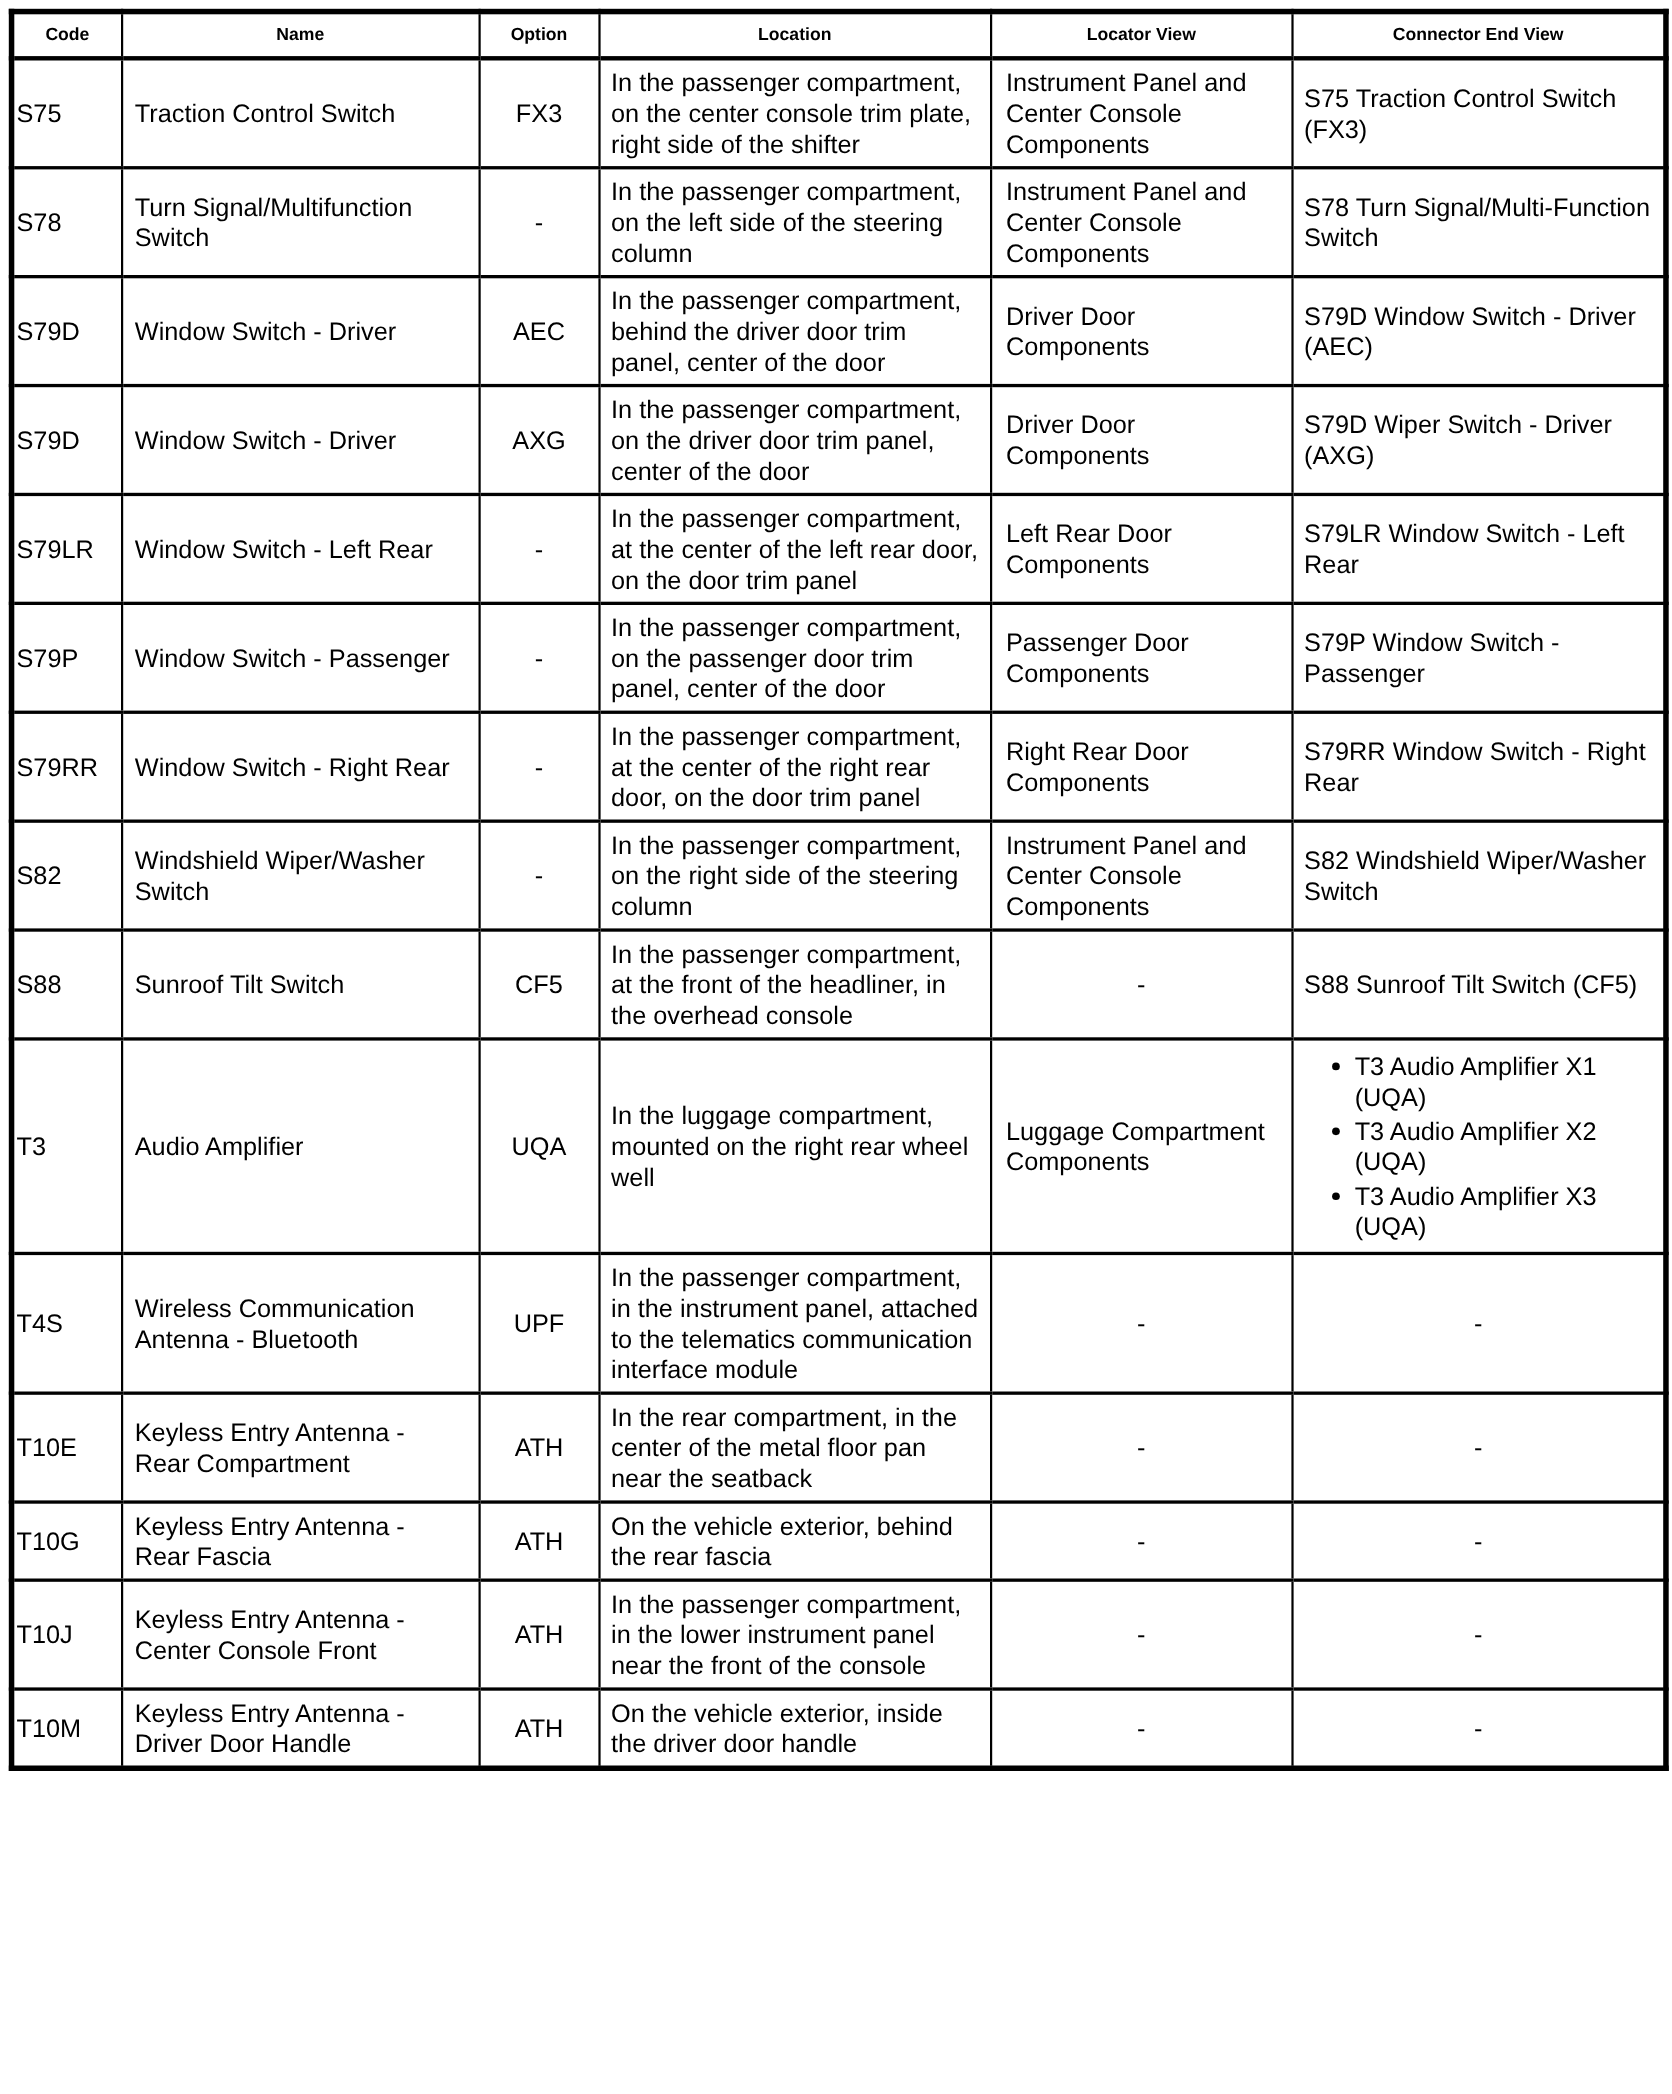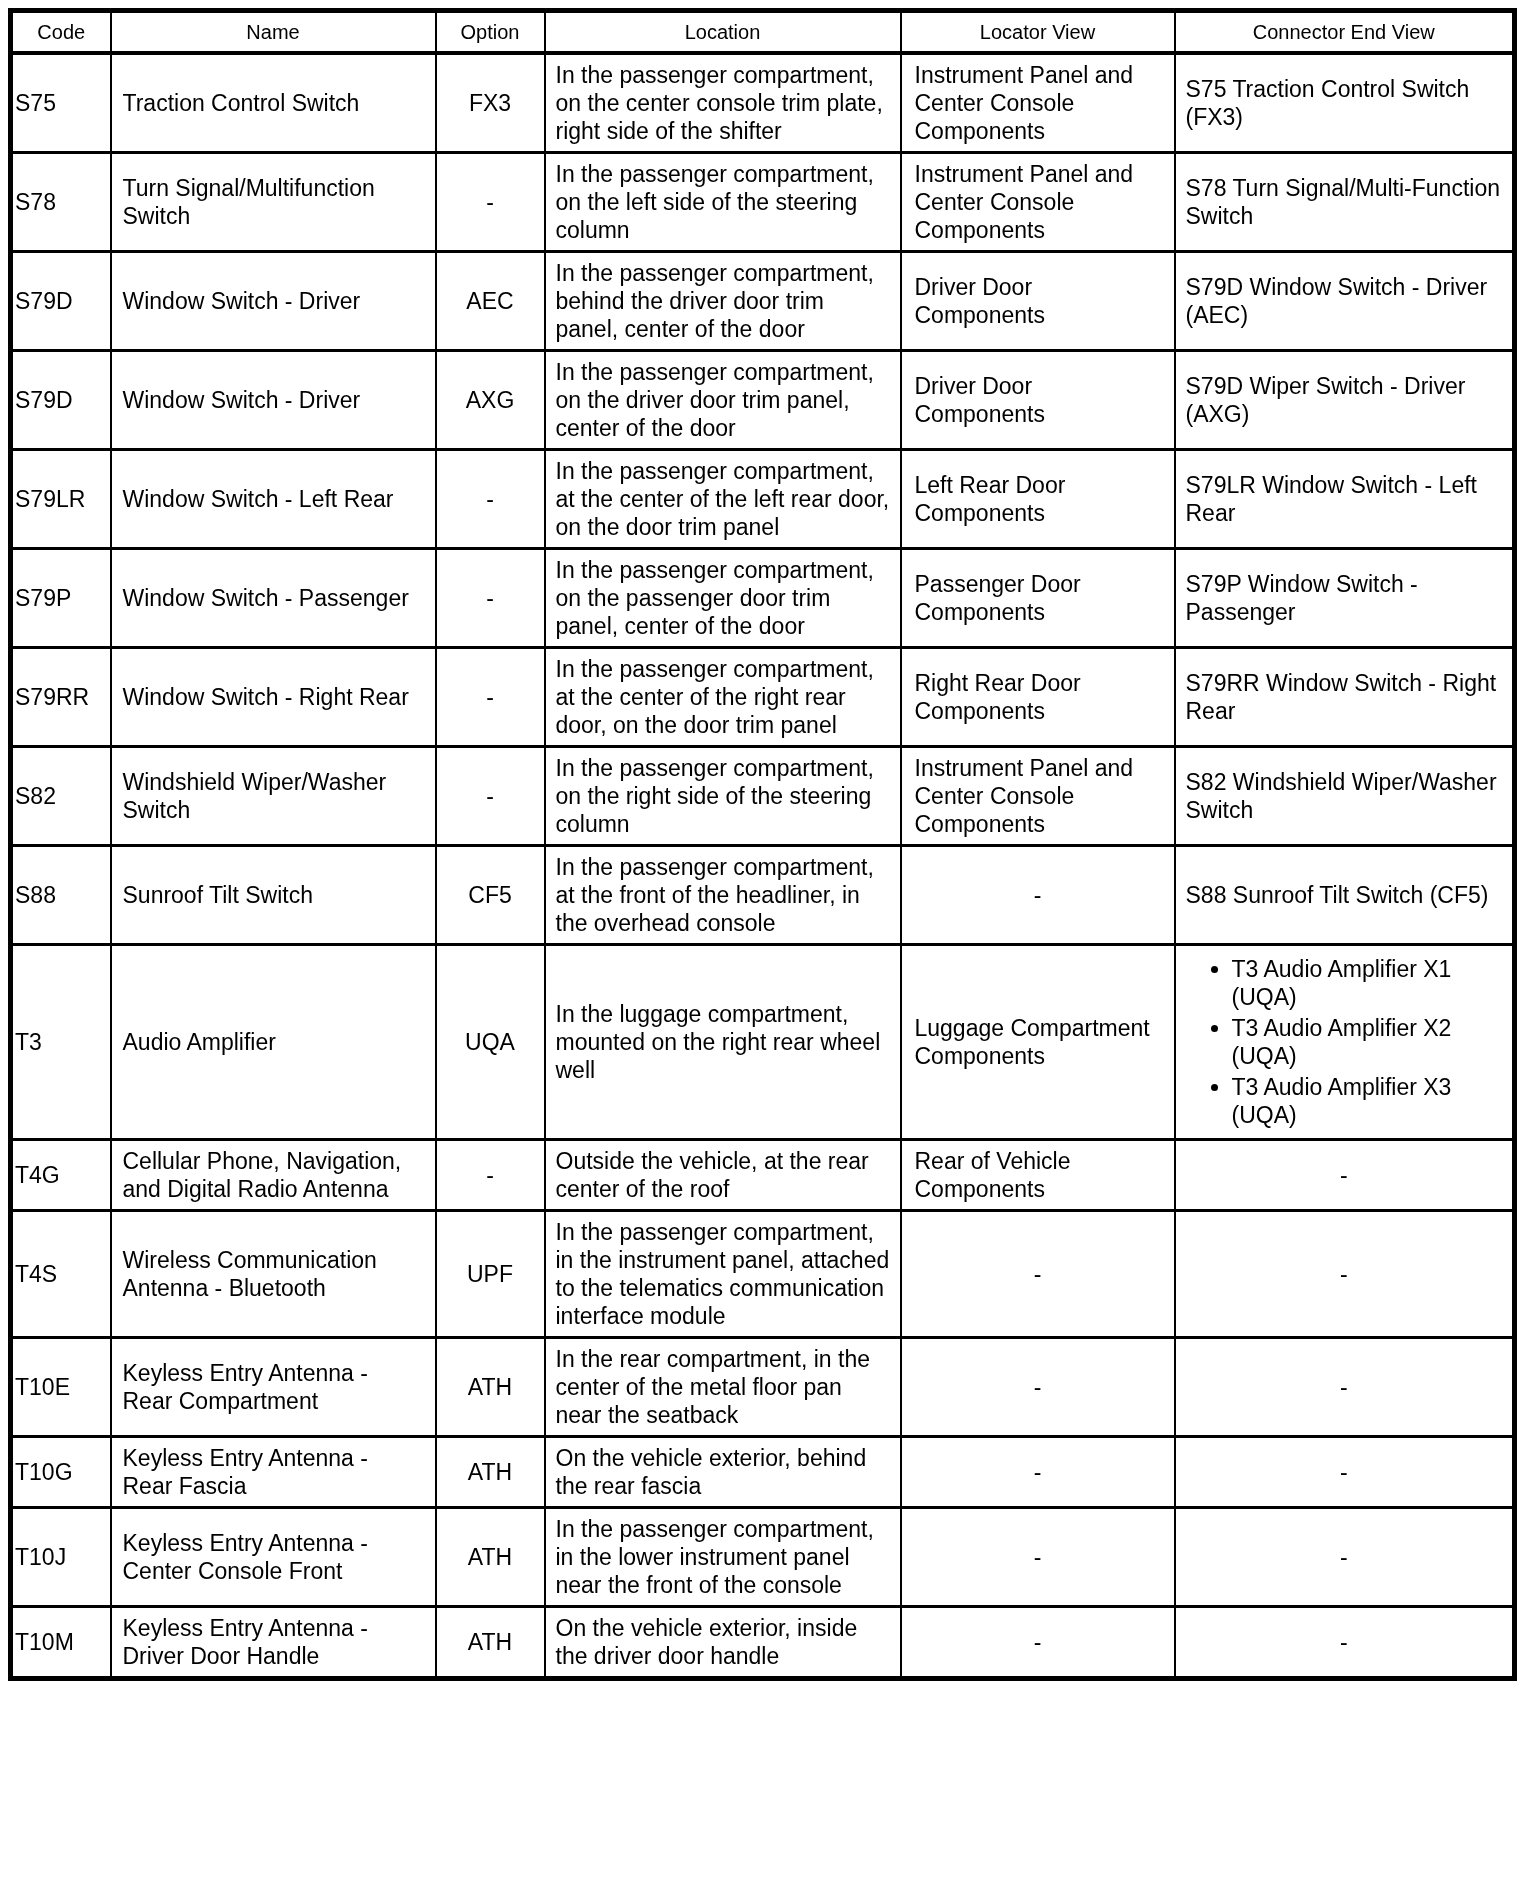--- a/index.html
+++ b/index.html
@@ -20,22 +20,22 @@
   col.c-code { width: 100px; }
   col.c-name { width: 325px; }
   col.c-option { width: 109px; }
   col.c-location { width: 356px; }
   col.c-locview { width: 274px; }
   col.c-connview { width: 340px; }
 
   th {
     border: 2px solid #000;
     border-bottom: 4px solid #000;
-    font-size: 20px;
-    font-weight: normal;
+    font-size: 16px;
+    font-weight: bold;
     text-align: center;
     padding: 5px 4px;
     line-height: 28px;
   }
   td {
     border: 2px solid #000;
     border-top: 3px solid #000;
     font-size: 23px;
     line-height: 28px;
     vertical-align: middle;
@@ -171,28 +171,20 @@
       <td class="locv">Luggage Compartment Components</td>
       <td class="cev">
         <ul class="bullets">
           <li>T3 Audio Amplifier X1 (UQA)</li>
           <li>T3 Audio Amplifier X2 (UQA)</li>
           <li>T3 Audio Amplifier X3 (UQA)</li>
         </ul>
       </td>
     </tr>
 
-    <tr>
-      <td class="code">T4G</td>
-      <td class="name">Cellular Phone, Navigation, and Digital Radio Antenna</td>
-      <td class="option dash">-</td>
-      <td class="loc">Outside the vehicle, at the rear center of the roof</td>
-      <td class="locv">Rear of Vehicle Components</td>
-      <td class="cev dash">-</td>
-    </tr>
 
     <tr>
       <td class="code">T4S</td>
       <td class="name">Wireless Communication Antenna - Bluetooth</td>
       <td class="option">UPF</td>
       <td class="loc">In the passenger compartment, in the instrument panel, attached to the telematics communication interface module</td>
       <td class="locv dash">-</td>
       <td class="cev dash">-</td>
     </tr>
 

